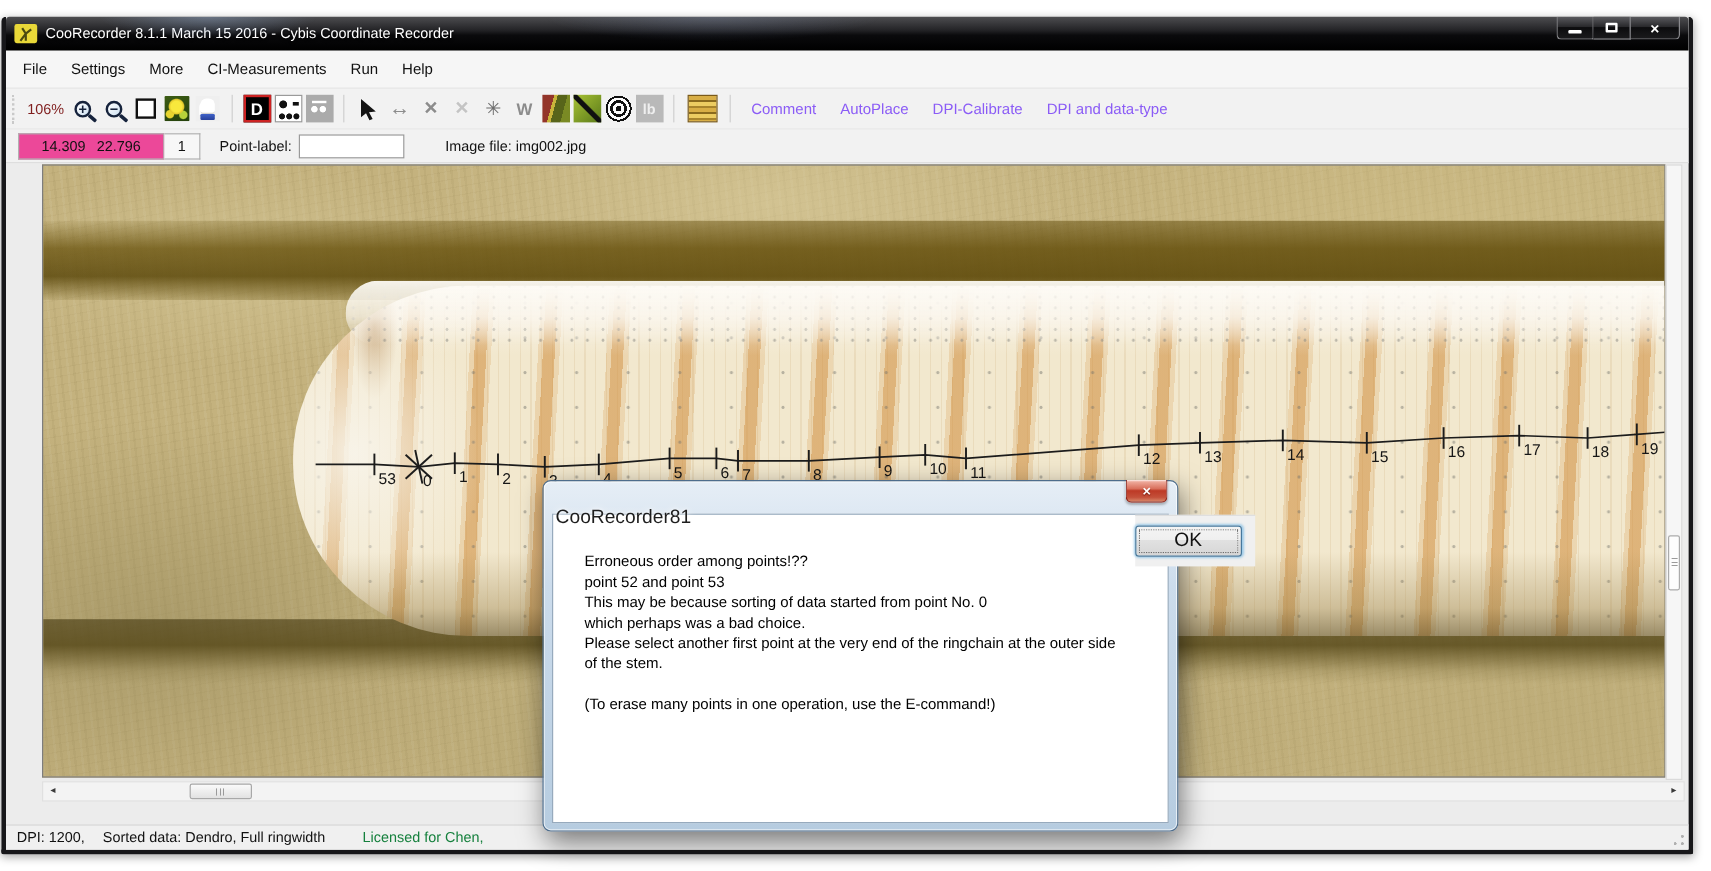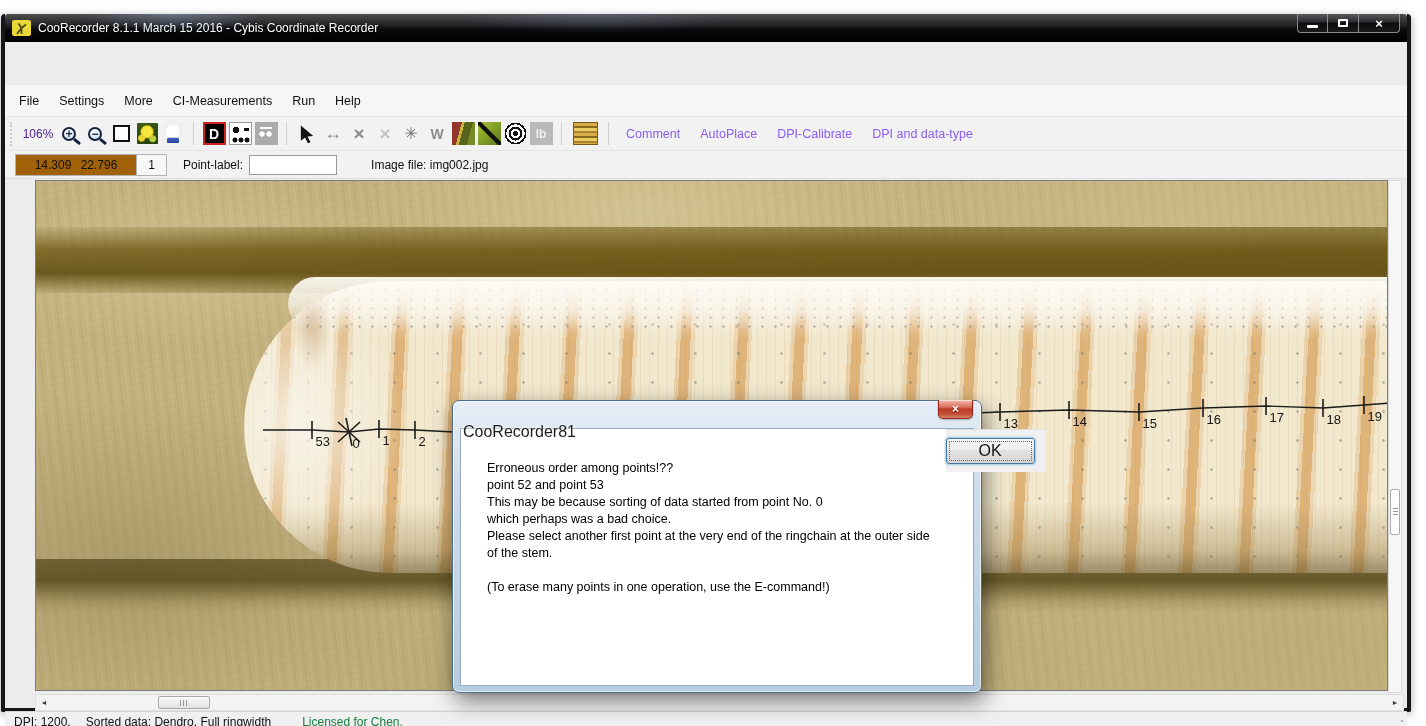--- a/index.html
+++ b/index.html
@@ -34,28 +34,28 @@
        border:1px solid #8a8a8e; border-top:none; display:flex; align-items:center; justify-content:center; cursor:default;}
   .wb + .wb{ border-left:none; }
   .wb:first-child{ border-radius:0 0 0 4px; }
   .wb:last-child{ border-radius:0 0 4px 0; width:41px; }
   .glyph-min{ width:11px; height:3px; background:#fff; margin-top:6px; border-radius:1px; }
   .glyph-max{ width:10px; height:8px; border:2px solid #fff; border-radius:1px; }
   .glyph-close{ color:#fff; font-weight:bold; font-size:13px; line-height:17px; }
 
   
   .menubar{ height:32px; flex:0 0 32px; background:#f6f6f6; border-bottom:1px solid #e3e3e3;
-    display:flex; align-items:center; font-size:12.5px; color:#111; padding-left:4px;margin-top:43px; }
+    display:flex; align-items:center; font-size:12.5px; color:#111; padding-left:4px; }
   .menu-item{ padding:0 10px; line-height:30px; cursor:default; }
 
   
   .toolbar{ height:34px; flex:0 0 34px; background:#f2f2f2; border-bottom:1px solid #e6e6e6;
     display:flex; align-items:center; padding-left:3px; gap:2px; font-size:12px; color:#111; }
   .tb-grip{ width:5px; height:24px; border-left:2px dotted #c9c9c9; margin:0 4px 0 2px; }
-  .zoom-level{ width:34px; text-align:center; color:#4c1d95; }
+  .zoom-level{ width:34px; text-align:center; color:#7f1d1d; }
   .tb-sep{ width:1px; height:23px; background:#cfcfcf; margin:0 6px; }
   .tbi{ width:24px; height:24px; display:flex; align-items:center; justify-content:center; cursor:default; position:relative; flex:0 0 auto; }
   .mag{ position:relative; width:14px; height:14px; border:2px solid #16233c; border-radius:50%;
         background:linear-gradient(135deg,#ffffff,#cfe2f2); color:#16233c; font-weight:bold; font-size:12px;
         display:flex; align-items:center; justify-content:center; line-height:10px; }
   .mag::after{ content:""; position:absolute; width:8px; height:3px; background:#16233c; right:-7px; bottom:-4px; transform:rotate(40deg); border-radius:1px; }
   .sq{ width:17px; height:17px; border:2px solid #101010; background:#fff; }
   .flower{ width:21px; height:21px; background:
       radial-gradient(circle at 48% 42%, #f8e83c 0 4.5px, #e3c92c 6px, rgba(0,0,0,0) 7px),
       radial-gradient(circle at 22% 72%, #e7d42f 0 3px, rgba(0,0,0,0) 4px),
@@ -90,21 +90,21 @@
       radial-gradient(circle at 50% 50%, #101010 0 2.4px, #fbfbfb 2.4px 4.8px, #101010 4.8px 7px, #fbfbfb 7px 9.2px, #101010 9.2px 10.8px, #f2f2f2 10.8px); border-radius:2px; }
   .icon-lb{ width:23px; height:23px; background:#b9b9b9; color:#efefef; font-weight:bold; font-size:12px;
       display:flex; align-items:center; justify-content:center; }
   .wood{ width:25px; height:23px; border:1px solid #7a5a1a; background:
       repeating-linear-gradient(180deg, #d8ae46 0 3px, #8a6a1e 3px 5px, #eccc62 5px 8px, #a8842c 8px 10px); }
   .tb-btn{ padding:0 9px; font-size:12.5px; color:#8b5cf6; cursor:default; white-space:nowrap;text-align:right; }
 
   
   .coordsrow{ height:28px; flex:0 0 28px; background:#f2f2f2; border-bottom:1px solid #dedede;
       display:flex; align-items:center; font-size:12px; color:#111; }
-  .coords-box{ margin-left:10px; width:122px; height:22px; border:1px solid #b2b2b2; background:#a16207;
+  .coords-box{ margin-left:10px; width:122px; height:22px; border:1px solid #b2b2b2; background:#ec4899;
       text-align:center; line-height:20px; word-spacing:6px; }
   .pointnum-box{ width:30px; height:22px; border:1px solid #b2b2b2; border-left:none; background:#f7f7f7;
       text-align:center; line-height:20px; }
   .pl-caption{ margin-left:16px; }
   .pl-input{ margin-left:6px; width:88px; height:20px; border:1px solid #9a9a9a; background:#fff; font-size:12px; padding:0 3px; font-family:inherit; }
   .img-file{ margin-left:34px; }
 
   
   .imagerow{ display:flex; margin-left:30px; margin-top:1px; flex:0 0 513px; }
   .viewport{

